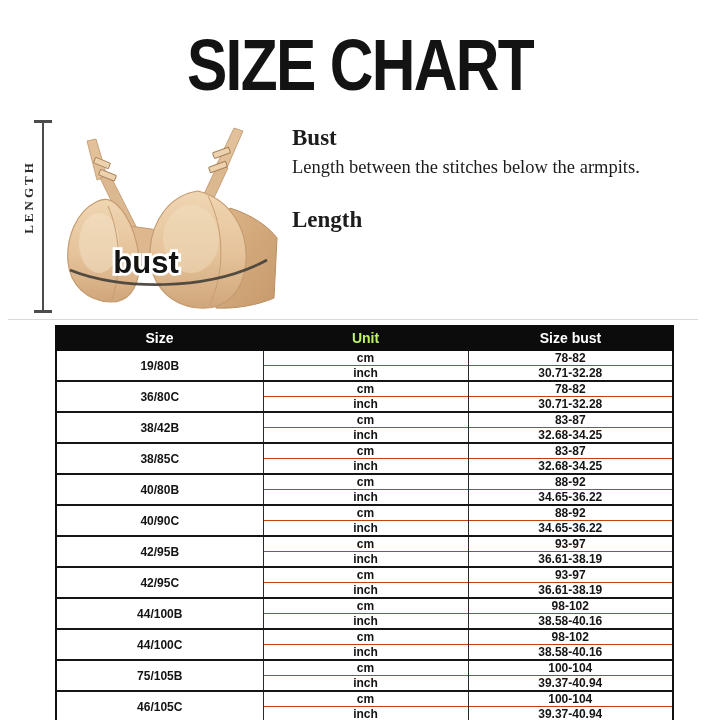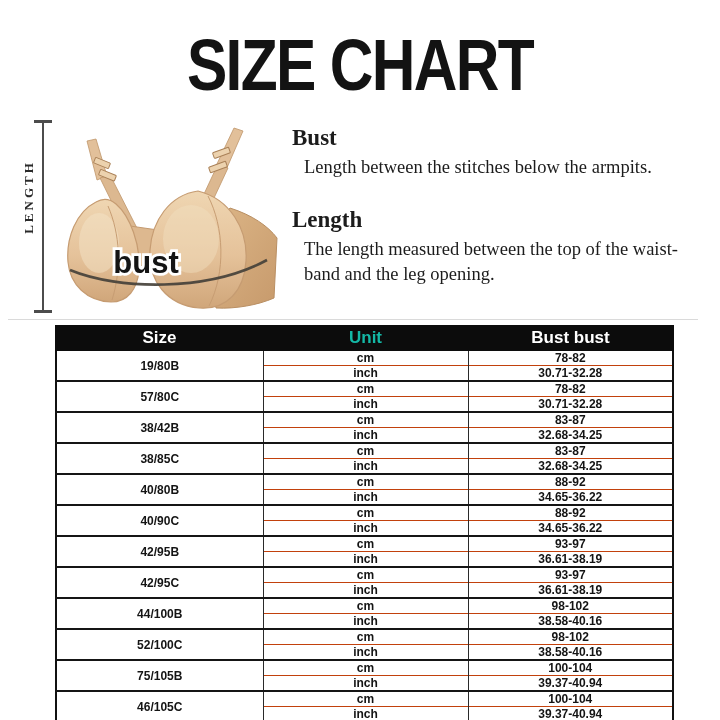--- a/index.html
+++ b/index.html
@@ -29,34 +29,34 @@
     font-family:"Liberation Serif", serif; font-weight:bold;
     font-size:13px; letter-spacing:3px; color:#2a2a2a;
   }
 
   
   .bra-figure { position:absolute; left:58px; top:112px; width:242px; height:210px; }
 
   
   .definitions { position:absolute; left:292px; top:124px; width:412px; font-family:"Liberation Serif", serif; color:#1c1c1c; }
   .definitions h3 { font-size:23px; font-weight:bold; line-height:1.2; }
-  .definitions p  { font-size:18.5px; line-height:1.34; margin-top:3px; white-space:pre-line;margin-left:12px; }
+  .definitions p  { font-size:18.5px; line-height:1.34; margin-top:3px; white-space:pre-line; }
   .definitions .def-block + .def-block { margin-top:27px; }
 
   
   .photo-divider { position:absolute; left:8px; top:319px; width:690px; height:1px; background:#dadada; }
 
   
   .size-table {
     position:absolute; left:55px; top:325px; width:617px;
     border-collapse:collapse; table-layout:fixed;
     font-family:"Liberation Sans", sans-serif;
   }
   .size-table th {
-    background:#0c0c0c; color:#ffffff; font-size:17px; font-weight:bold;
+    background:#0c0c0c; color:#ffffff; font-size:14px; font-weight:bold;
     height:24px; border:2px solid #0c0c0c; text-align:center;
   }
   .size-table td {
     height:15px; line-height:14px; padding:0;
     font-size:12px; font-weight:bold; text-align:center; color:#141414;
     border-left:1px solid #2a2a2a; border-right:1px solid #2a2a2a;
   }
   .size-table { border:2px solid #111; }
   .size-table tr.group-first td { border-top:2px solid #151515; }
   .size-table tr.group-second td { border-top:1px solid #c2410c; }
@@ -118,52 +118,50 @@
   </svg>
 </div>
 
 <div class="definitions">
   <div class="def-block">
     <h3>Bust</h3>
     <p>Length between the stitches below the armpits.</p>
   </div>
   <div class="def-block">
     <h3>Length</h3>
-    <p>The length measured between the top of the waist-
-band and the leg opening.</p>
   </div>
 </div>
 
 <div class="photo-divider"></div>
 
 <table class="size-table">
   <colgroup>
     <col style="width:207px">
       <col style="width:205px">
       <col style="width:205px">
   </colgroup>
   <thead>
     <tr>
       <th style="background: rgb(12, 12, 12); color: rgb(255, 255, 255);">Size</th>
-      <th style="background: rgb(12, 12, 12); color: #14b8a6;">Unit</th>
-      <th style="background: rgb(12, 12, 12); color: rgb(255, 255, 255);">Bust bust</th>
+      <th style="background: rgb(12, 12, 12); color: #bef264;">Unit</th>
+      <th style="background: rgb(12, 12, 12); color: rgb(255, 255, 255);">Size bust</th>
     </tr>
   </thead>
   <tbody>
       <tr class="group-first">
         <td rowspan="2">19/80B</td>
         <td>cm</td>
         <td>78-82</td>
       </tr>
       <tr class="group-second">
         <td>inch</td>
         <td>30.71-32.28</td>
       </tr>
       <tr class="group-first">
-        <td rowspan="2">57/80C</td>
+        <td rowspan="2">36/80C</td>
         <td>cm</td>
         <td>78-82</td>
       </tr>
       <tr class="group-second">
         <td>inch</td>
         <td>30.71-32.28</td>
       </tr>
       <tr class="group-first">
         <td rowspan="2">38/42B</td>
         <td>cm</td>
@@ -221,21 +219,21 @@
       <tr class="group-first">
         <td rowspan="2">44/100B</td>
         <td>cm</td>
         <td>98-102</td>
       </tr>
       <tr class="group-second">
         <td>inch</td>
         <td>38.58-40.16</td>
       </tr>
       <tr class="group-first">
-        <td rowspan="2">52/100C</td>
+        <td rowspan="2">44/100C</td>
         <td>cm</td>
         <td>98-102</td>
       </tr>
       <tr class="group-second">
         <td>inch</td>
         <td>38.58-40.16</td>
       </tr>
       <tr class="group-first">
         <td rowspan="2">75/105B</td>
         <td>cm</td>

